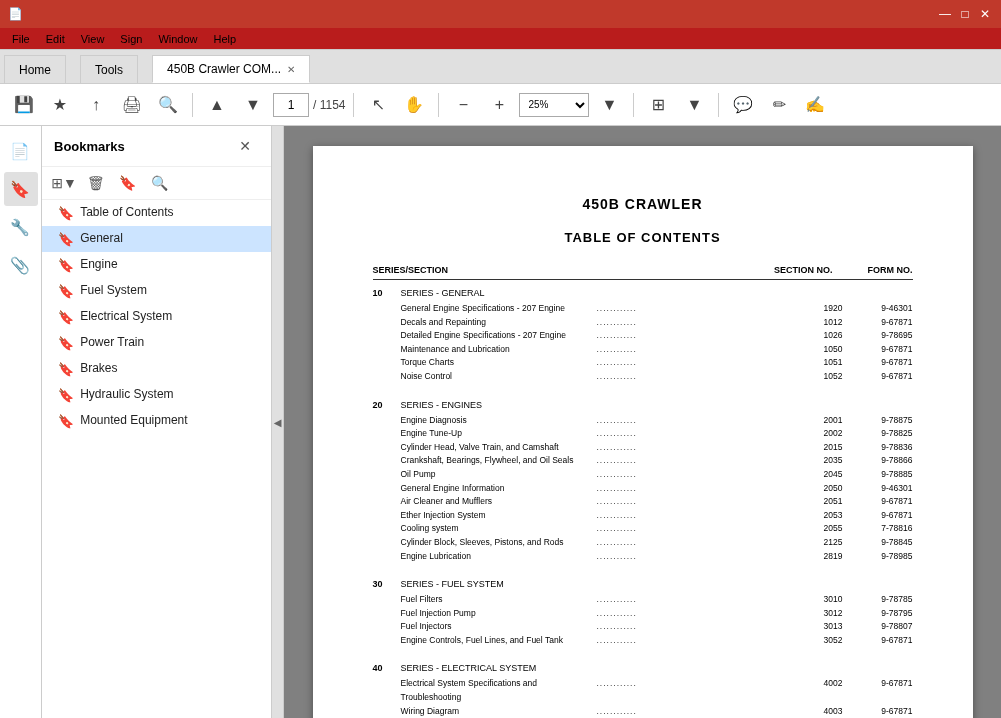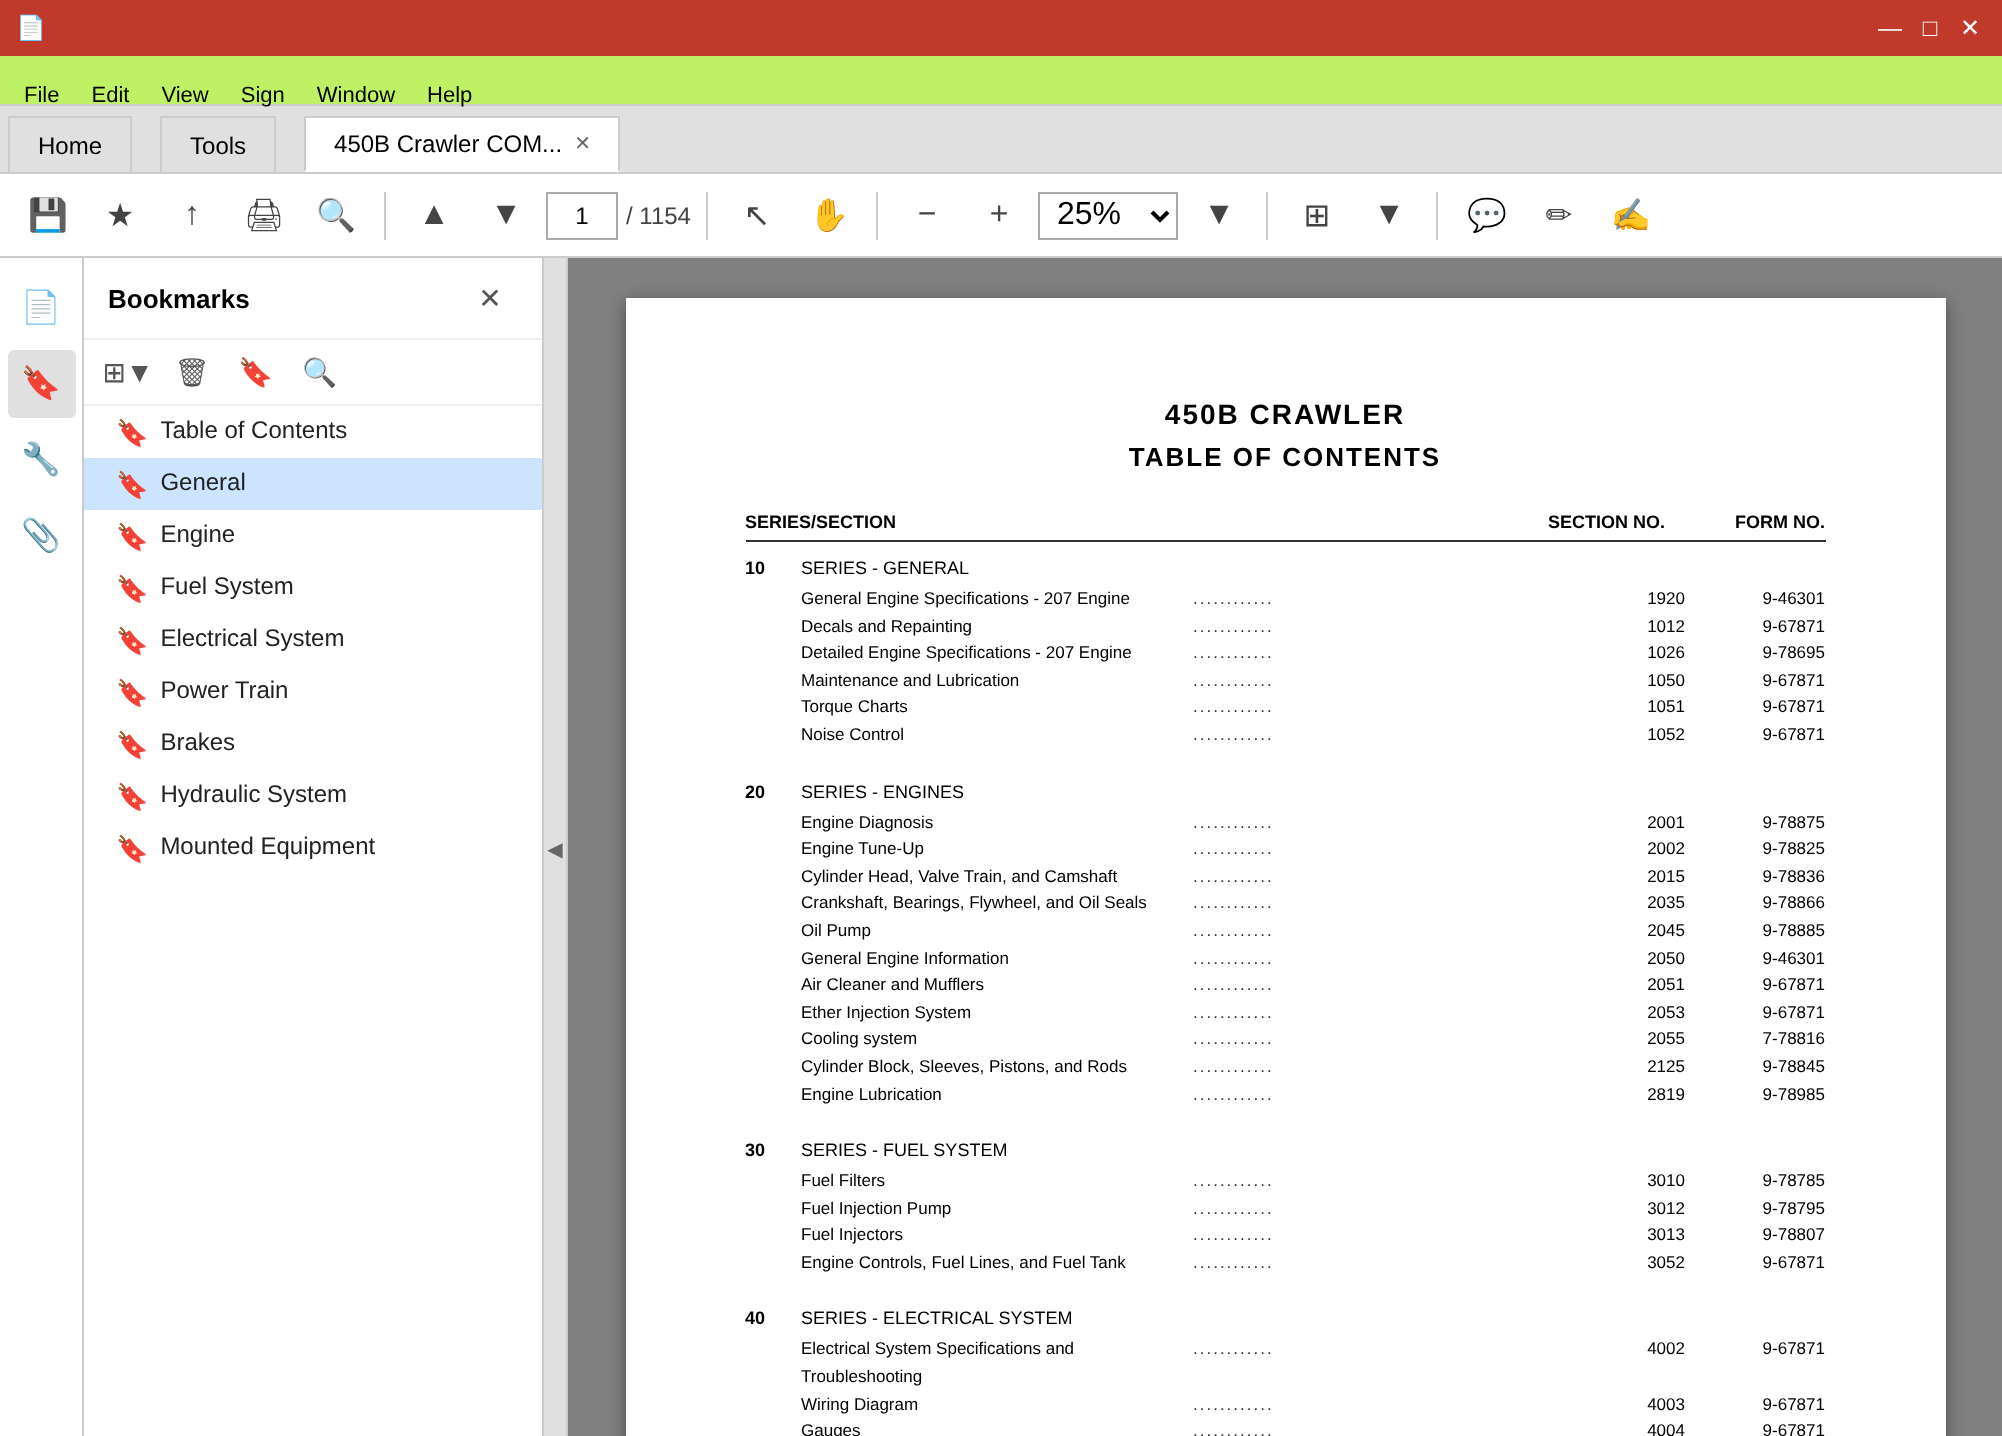--- a/index.html
+++ b/index.html
@@ -14,24 +14,25 @@
       align-items: center;
       padding: 0 8px;
       font-size: 11px;
     }
     .title-bar .icon { margin-right: 6px; font-size: 12px; }
     .title-bar-controls { margin-left: auto; display: flex; gap: 4px; }
     .title-bar-btn { width: 16px; height: 16px; background: transparent; border: none; color: white; cursor: pointer; font-size: 12px; display: flex; align-items: center; justify-content: center; }
 
     
     .menu-bar {
-      background: #bef264;
+      background: #b91c1c;
       height: 22px;
       display: flex;
-      padding: 12px 4px;
+      align-items: center;
+      padding: 0 4px;
       border-bottom: 1px solid #ccc;
     }
     .menu-item {
       padding: 2px 8px;
       cursor: pointer;
       font-size: 11px;
     }
 
     
     .tab-bar {
@@ -91,21 +92,21 @@
       width: 36px;
       height: 24px;
       border: 1px solid #aaa;
       text-align: center;
       font-size: 12px;
     }
     .page-total { font-size: 12px; color: #444; }
     .zoom-select {
       height: 24px;
       border: 1px solid #aaa;
-      font-size: 16px;
+      font-size: 10px;
       padding: 0 4px;
       width: 70px;
       background: white;
     }
 
     
     .main-area {
       display: flex;
       height: calc(718px - 28px - 22px - 34px - 42px);
     }
@@ -217,21 +218,21 @@
       display: flex;
       align-items: center;
       justify-content: center;
       font-size: 16px;
       color: #555;
       border-radius: 3px;
     }
     .left-icon-btn.active { background: #e0e0e0; }
 
     
-    .pdf-title { text-align: center; font-weight: bold; font-size: 14px; margin-bottom: 6px; letter-spacing: 1px; }
+    .pdf-title { text-align: center; font-weight: bold; font-size: 14px; margin-bottom: 18px; letter-spacing: 1px; }
     .pdf-subtitle { text-align: center; font-weight: bold; font-size: 13px; margin-bottom: 20px; letter-spacing: 1px; }
     .pdf-col-headers {
       display: flex;
       font-size: 9px;
       font-weight: bold;
       margin-bottom: 8px;
       border-bottom: 1px solid #333;
       padding-bottom: 4px;
     }
     .col-series { width: 40px; }

